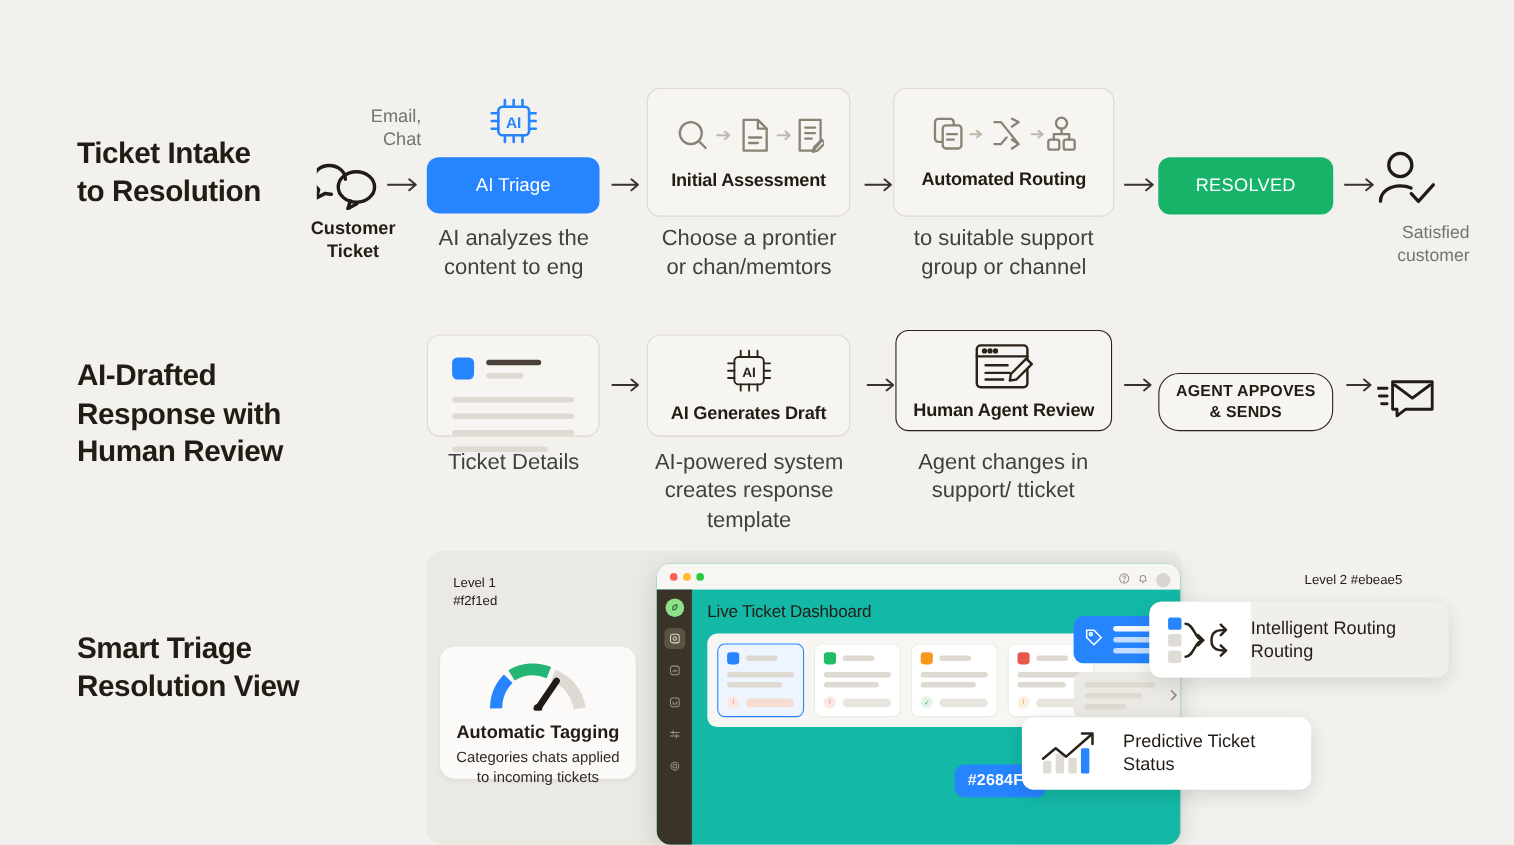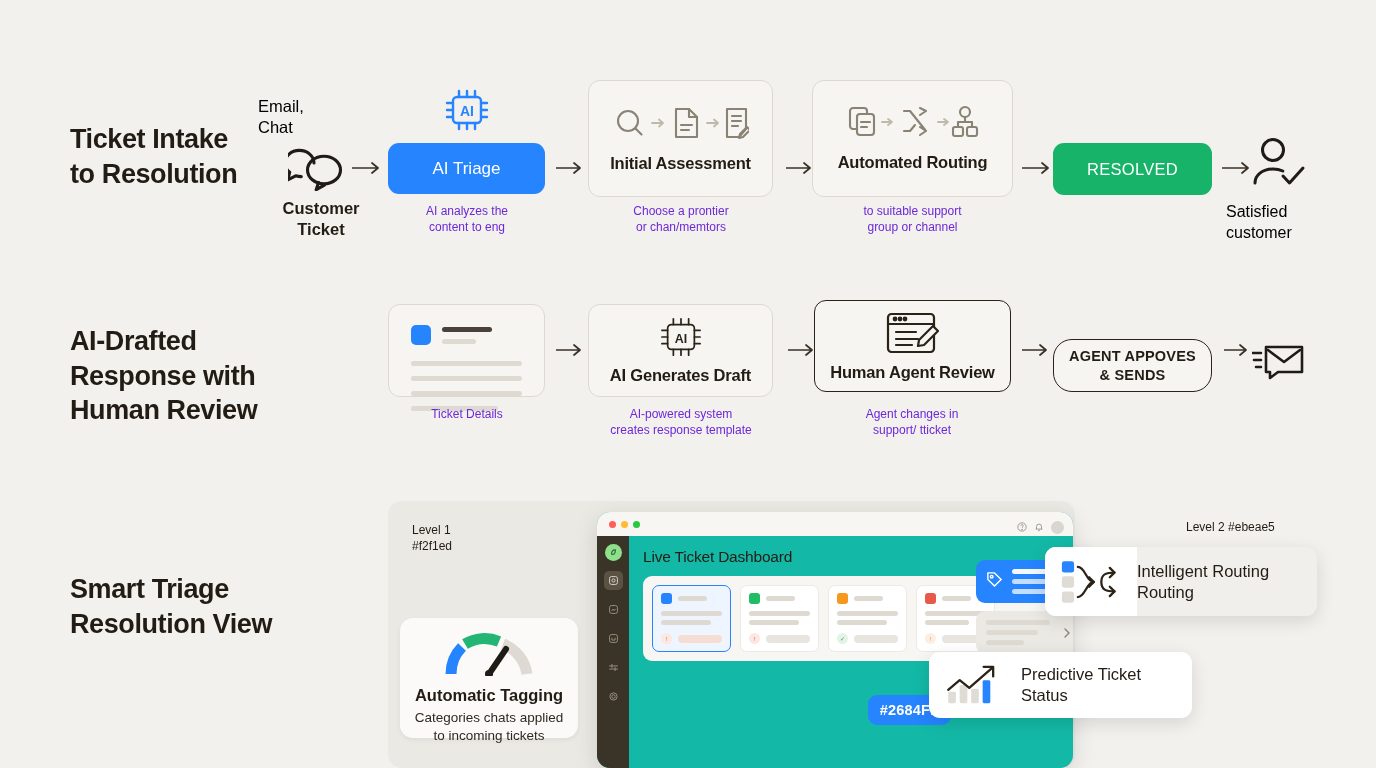--- a/index.html
+++ b/index.html
@@ -35,28 +35,28 @@
     align-items: center;
     justify-content: center;
   }
   .card-box.dark-border { border: 1.9px solid #2b2218; background: #f6f5f1; }
   .card-title {
     font-size: 16.5px; font-weight: 700; color: #231c14; letter-spacing: -0.2px;
   }
   .caption {
     position: absolute;
     text-align: center;
-    font-size: 12px;
+    font-size: 20px;
     line-height: 1.32;
-    color: #6d28d9;
+    color: #404040;
     white-space: pre-line;
   }
   .label-small {
-    position: absolute; text-align: left; font-size: 16px;
-    line-height: 1.3; color: #000000; white-space: pre-line;
+    position: absolute; text-align: right; font-size: 16px;
+    line-height: 1.3; color: #737373; white-space: pre-line;
   }
   .label-bold {
     position: absolute; text-align: center; font-size: 16.5px; font-weight: 700;
     line-height: 1.3; color: #231c14; white-space: pre-line;
   }
 
   .pill-blue {
     background: #2684ff; border-radius: 11px;
     display: flex; align-items: center; justify-content: center;
     color: #fff; font-size: 17px; font-weight: 400;
@@ -88,21 +88,20 @@
   .panel-l1 {
     position: absolute;
     background: #eae9e4;
     border-radius: 14px;
   }
   .tag-card {
     position: absolute; background: #fbfaf8; border-radius: 13px;
     box-shadow: 0 2px 5px rgba(0,0,0,0.06);
     display: flex; flex-direction: column; align-items: center;
     padding-top: 14px;
-    margin-top: 30px;
   }
   .tag-card h4 { font-size: 16.5px; font-weight: 700; margin-top: 6px; color: #231c14; }
   .tag-card p {
     font-size: 13.5px; line-height: 1.34; text-align: center; color: #2f2922;
     margin-top: 4px; white-space: pre-line;
   }
 
   .window {
     position: absolute; background: #14b8a6;
     border-radius: 13px; overflow: hidden;

